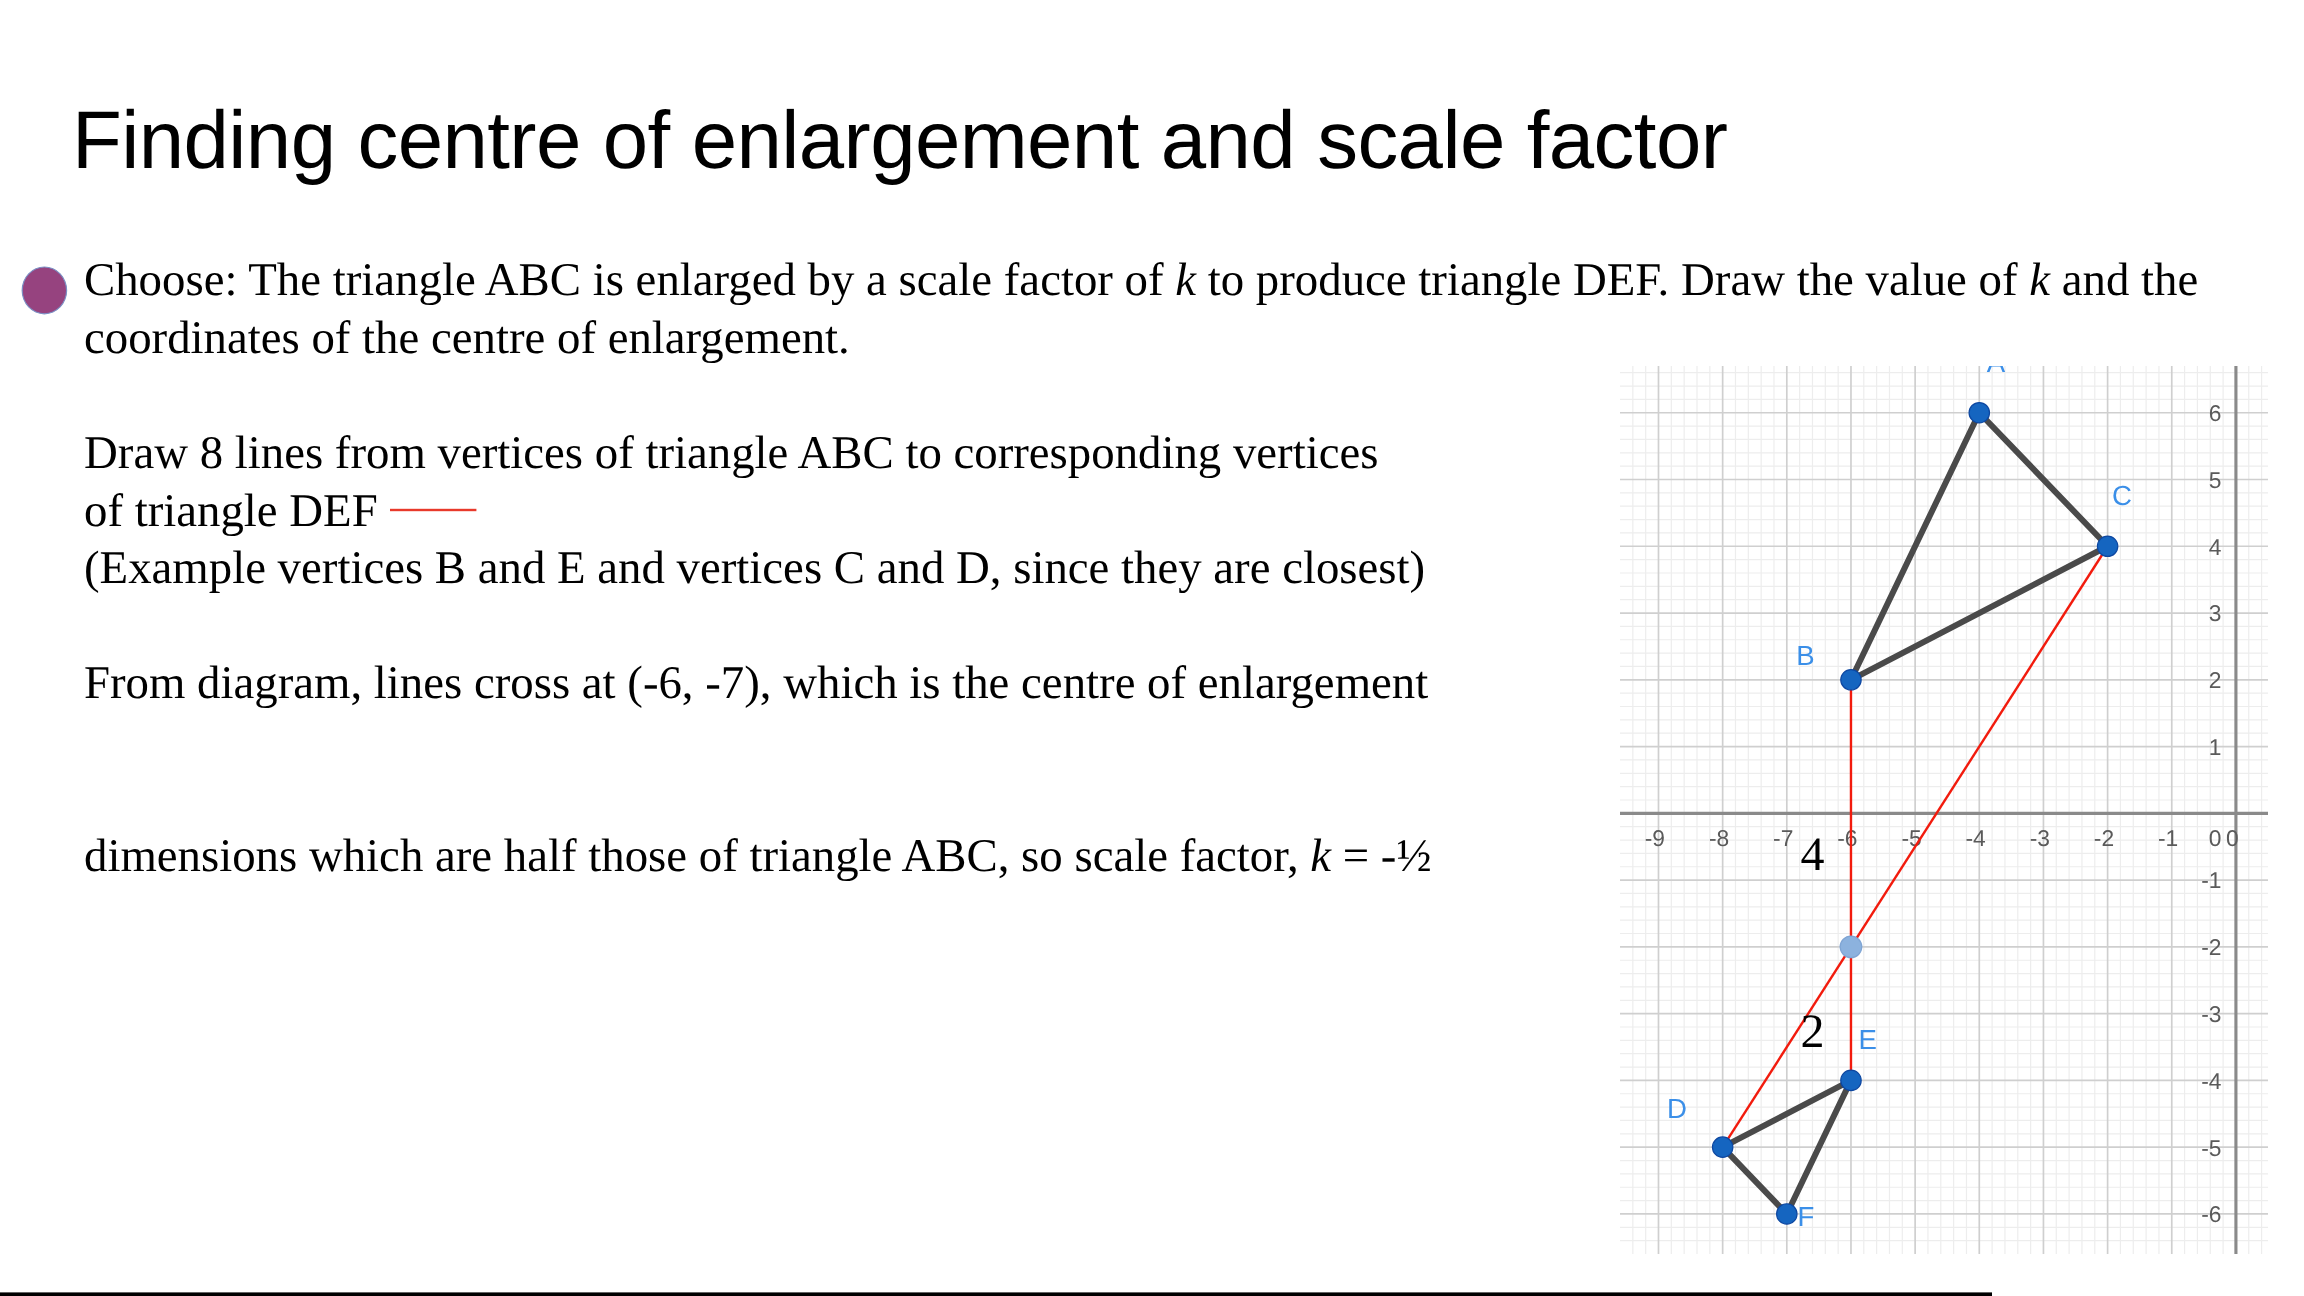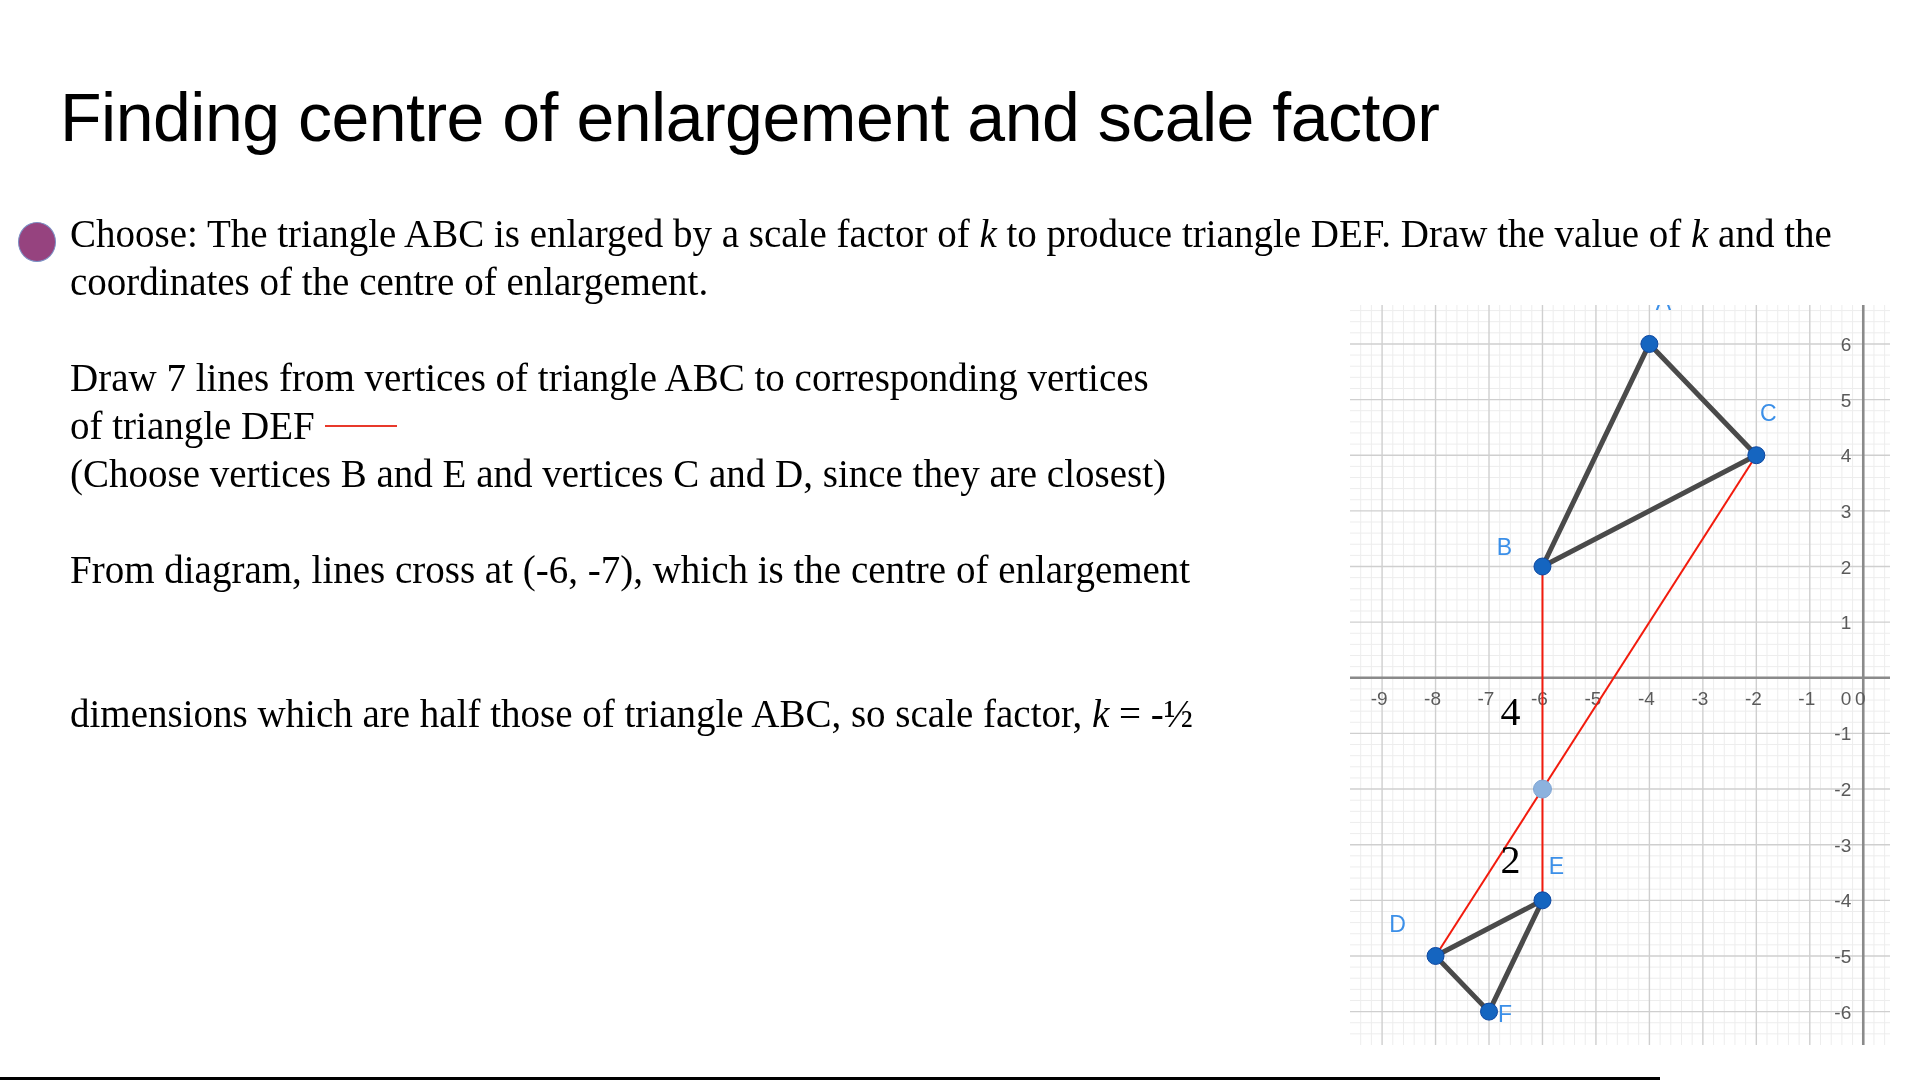--- a/index.html
+++ b/index.html
@@ -91,23 +91,23 @@
 <div class="slide">
 
   <div class="slide-title">Finding centre of enlargement and scale factor</div>
 
   <div class="bullet-dot"></div>
 
   <div class="body-text">
 
     <p class="para"><span>Choose: The triangle ABC is enlarged by a scale factor of </span><span class="it">k</span><span> to produce triangle DEF. Draw the value of </span><span class="it">k</span><span> and the coordinates of the centre of enlargement.</span></p>
 
-    <p class="para spaced"><span>Draw 7 lines from vertices of triangle ABC to corresponding vertices</span><br><span>of triangle DEF</span><span class="redline"></span></p>
-
-    <p class="para"><span>(Choose vertices B and E and vertices C and D, since they are closest)</span></p>
+    <p class="para spaced"><span>Draw 8 lines from vertices of triangle ABC to corresponding vertices</span><br><span>of triangle DEF</span><span class="redline"></span></p>
+
+    <p class="para"><span>(Example vertices B and E and vertices C and D, since they are closest)</span></p>
 
     <p class="para spaced"><span>From diagram, lines cross at (-6, -7), which is the centre of enlargement</span></p>
 
     <p class="para spaced"><br><span>dimensions which are half those of triangle ABC, so scale factor, </span><span class="it">k</span><span> = -½</span></p>
 
   </div>
 
   <div class="graph">
     <div class="graph-wrap">
       <svg id="chart-svg" width="540" height="740" viewBox="0 0 540 740">

